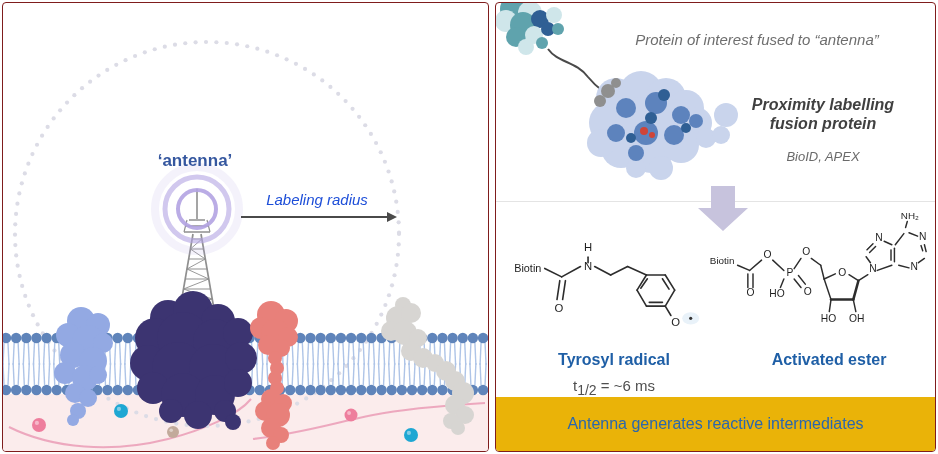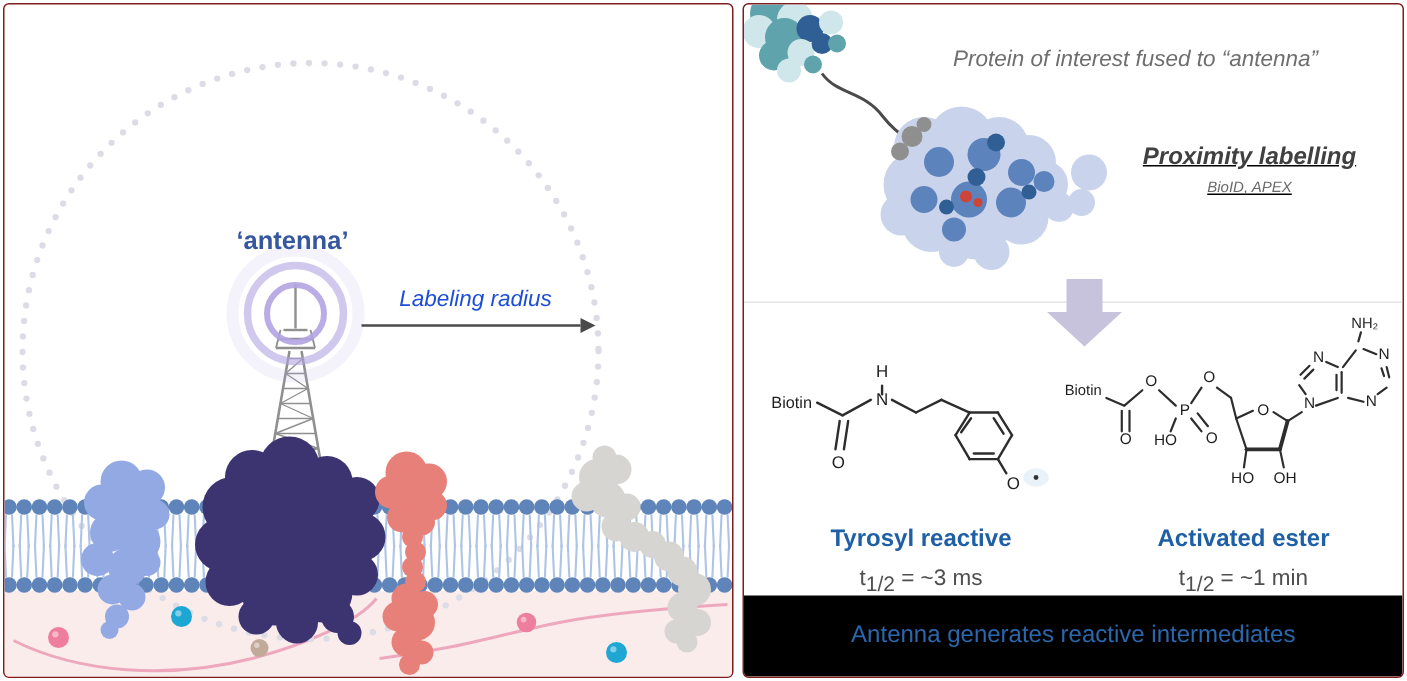--- a/index.html
+++ b/index.html
@@ -11,35 +11,35 @@
     position:absolute;background:#ffffff;border:1px solid #7f1d1d;
     border-radius:4px;overflow:hidden;box-sizing:border-box;
   }
   #left-panel{left:2px;top:2px;width:487px;height:450px;}
   #right-panel{left:495px;top:2px;width:441px;height:450px;}
   #left-art,#right-art{position:absolute;left:0;top:0;}
   .lbl{position:absolute;text-align:center;}
   #antenna-label{left:114px;top:148px;width:156px;font-size:17px;font-weight:bold;color:#35579f;}
   #radius-label{left:244px;top:188px;width:140px;font-size:15px;font-style:italic;color:#1d4ed8;}
   #poi-caption{left:78px;top:28px;width:366px;font-size:15px;font-style:italic;color:#6e6e6e;}
-  #fusion-block{left:236px;top:92px;width:202px;line-height:19px;text-decoration:underline;}
+  #fusion-block{left:226px;top:92px;width:202px;line-height:19px;}
   #fusion-block .b{font-size:16px;font-weight:bold;font-style:italic;color:#404040;}
-  #fusion-block .s{font-size:10px;font-style:italic;color:#6a6a6a;margin-top:2px;}
+  #fusion-block .s{font-size:13px;font-style:italic;color:#6a6a6a;margin-top:14px;}
   #section-divider{position:absolute;left:0;top:198px;width:100%;height:1px;background:#e4e4e4;}
   #down-arrow{position:absolute;left:0;top:0;z-index:3;}
   .mol-svg{position:absolute;}
   #mol-0{left:9px;top:224px;width:200px;height:113px;}
   #mol-1{left:209px;top:204px;width:228px;height:132px;}
   .int-name{position:absolute;top:348px;font-size:16px;font-weight:bold;color:#1f5fa6;text-align:center;}
   .int-half{position:absolute;top:374px;font-size:15px;color:#4f4f4f;text-align:center;}
   .int-half sub{font-size:14px;}
   #int-name-0,#int-half-0{left:10px;width:216px;}
   #int-name-1,#int-half-1{left:226px;width:214px;}
   #footer-bar{
-    position:absolute;left:0;bottom:0;width:100%;height:54px;background:#000000;
+    position:absolute;left:0;bottom:0;width:100%;height:54px;background:#eab308;
     display:flex;align-items:center;justify-content:center;
   }
   #footer-bar span{font-size:16px;color:#2b67ad;}
 </style>
 </head>
 <body>
 
 <div id="left-panel" class="panel">
   <svg id="left-art" width="487" height="450" viewBox="0 0 487 450">
       <rect x="0" y="391" width="487" height="59" fill="#fbecec"></rect>
@@ -635,20 +635,21 @@
         <circle cx="120" cy="80" r="5" fill="#8f8f8f"></circle>
         <circle cx="148" cy="128" r="4" fill="#cf4438"></circle>
         <circle cx="156" cy="132" r="3" fill="#cf4438"></circle>
       </g>
     </svg>
 
   <div id="poi-caption" class="lbl">Protein of interest fused to “antenna”</div>
 
   <div id="fusion-block" class="lbl">
     <div class="b">Proximity labelling</div>
+    <div class="b">fusion protein</div>
     <div class="s">BioID, APEX</div>
   </div>
 
   <div id="section-divider"></div>
 
   <svg id="down-arrow" width="441" height="240" viewBox="0 0 441 240">
     <polygon points="215,183 239,183 239,205 252,205 227,228 202,205 215,205" fill="#c7c3dd"></polygon>
   </svg>
 
   <svg id="mol-0" class="mol-svg" viewBox="0 0 212 120">
@@ -722,26 +723,23 @@
       <text x="160" y="79" text-anchor="middle" fill="#1e1e1e" font-size="12" font-family="Liberation Sans, sans-serif">O</text>
       <text x="196" y="74" text-anchor="middle" fill="#1e1e1e" font-size="12" font-family="Liberation Sans, sans-serif">N</text>
       <text x="203" y="38" text-anchor="middle" fill="#1e1e1e" font-size="12" font-family="Liberation Sans, sans-serif">N</text>
       <text x="254" y="36" text-anchor="middle" fill="#1e1e1e" font-size="12" font-family="Liberation Sans, sans-serif">N</text>
       <text x="244" y="72" text-anchor="middle" fill="#1e1e1e" font-size="12" font-family="Liberation Sans, sans-serif">N</text>
       <text x="239" y="12" text-anchor="middle" fill="#1e1e1e" font-size="11.5" font-family="Liberation Sans, sans-serif">NH₂</text>
       <text x="144" y="132" text-anchor="middle" fill="#1e1e1e" font-size="12" font-family="Liberation Sans, sans-serif">HO</text>
       <text x="177" y="132" text-anchor="middle" fill="#1e1e1e" font-size="12" font-family="Liberation Sans, sans-serif">OH</text>
     </svg>
 
-  <div id="int-name-0" class="int-name">Tyrosyl reactive</div>
+  <div id="int-name-0" class="int-name">Tyrosyl radical</div>
   <div id="int-half-0" class="int-half">
-    <span>t</span><sub>1/2</sub><span> = ~3 ms</span>
+    <span>t</span><sub>1/2</sub><span> = ~6 ms</span>
   </div>
 
   <div id="int-name-1" class="int-name">Activated ester</div>
-  <div id="int-half-1" class="int-half">
-    <span>t</span><sub>1/2</sub><span> = ~1 min</span>
-  </div>
 
   <div id="footer-bar">
     <span>Antenna generates reactive intermediates</span>
   </div>
 </div>
 
 </body></html>

